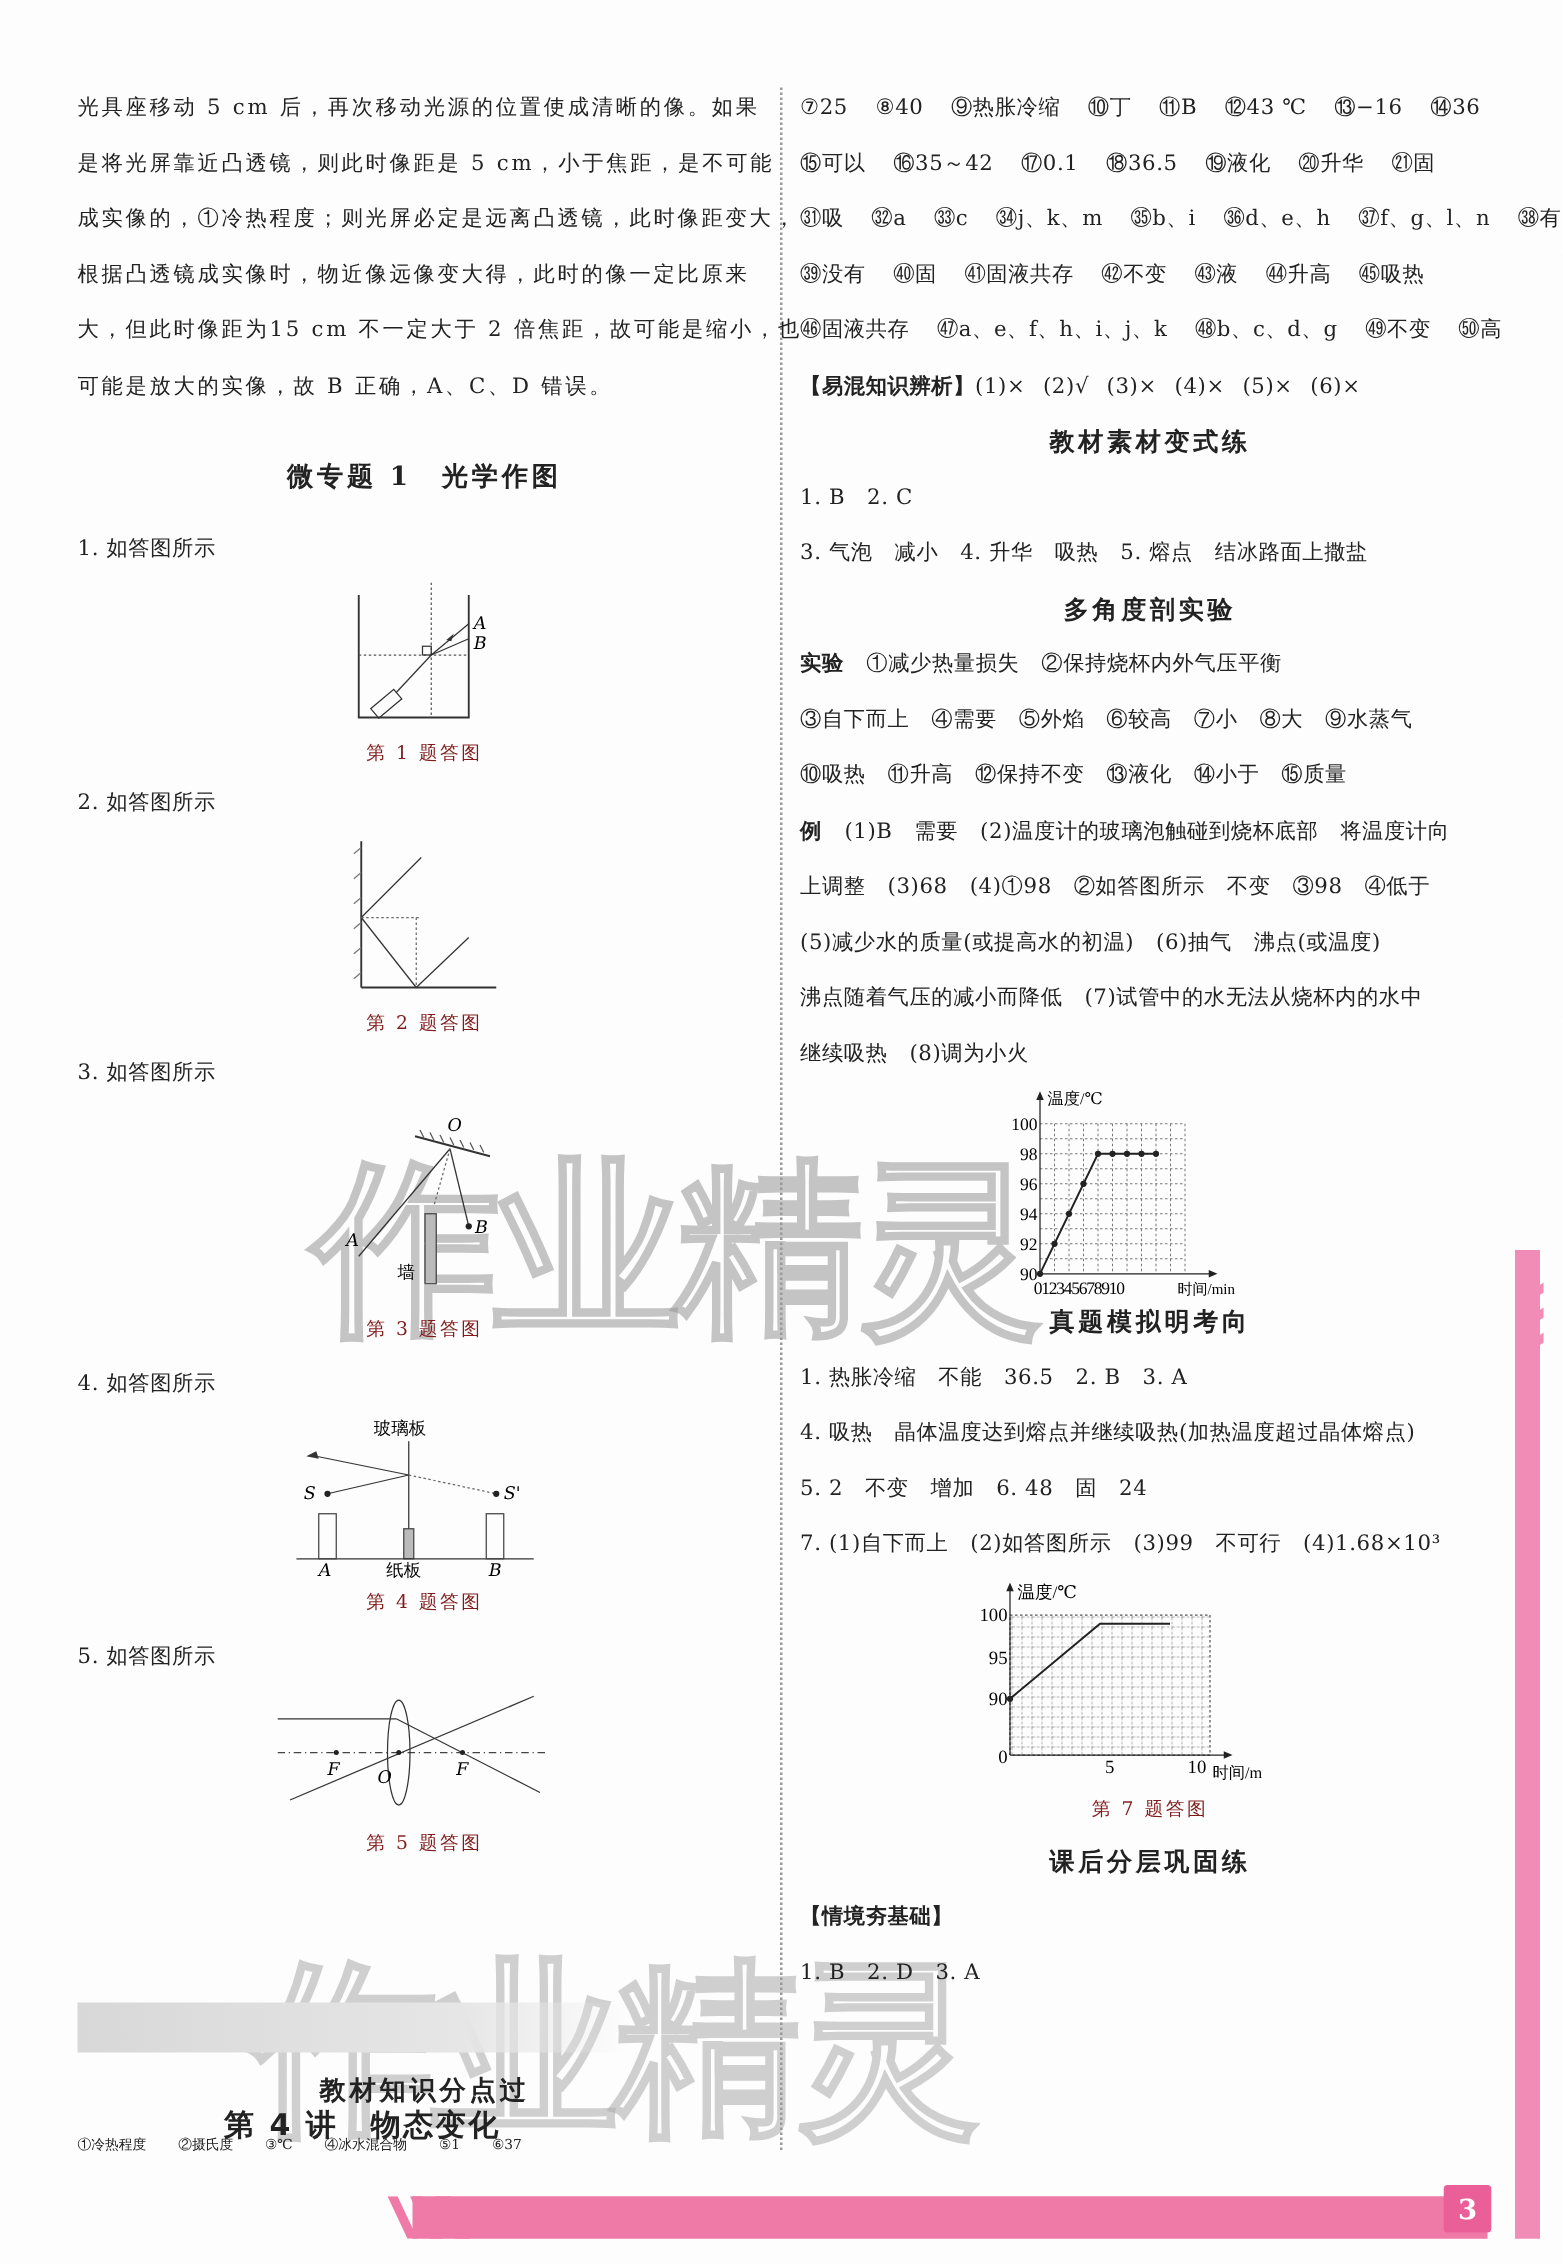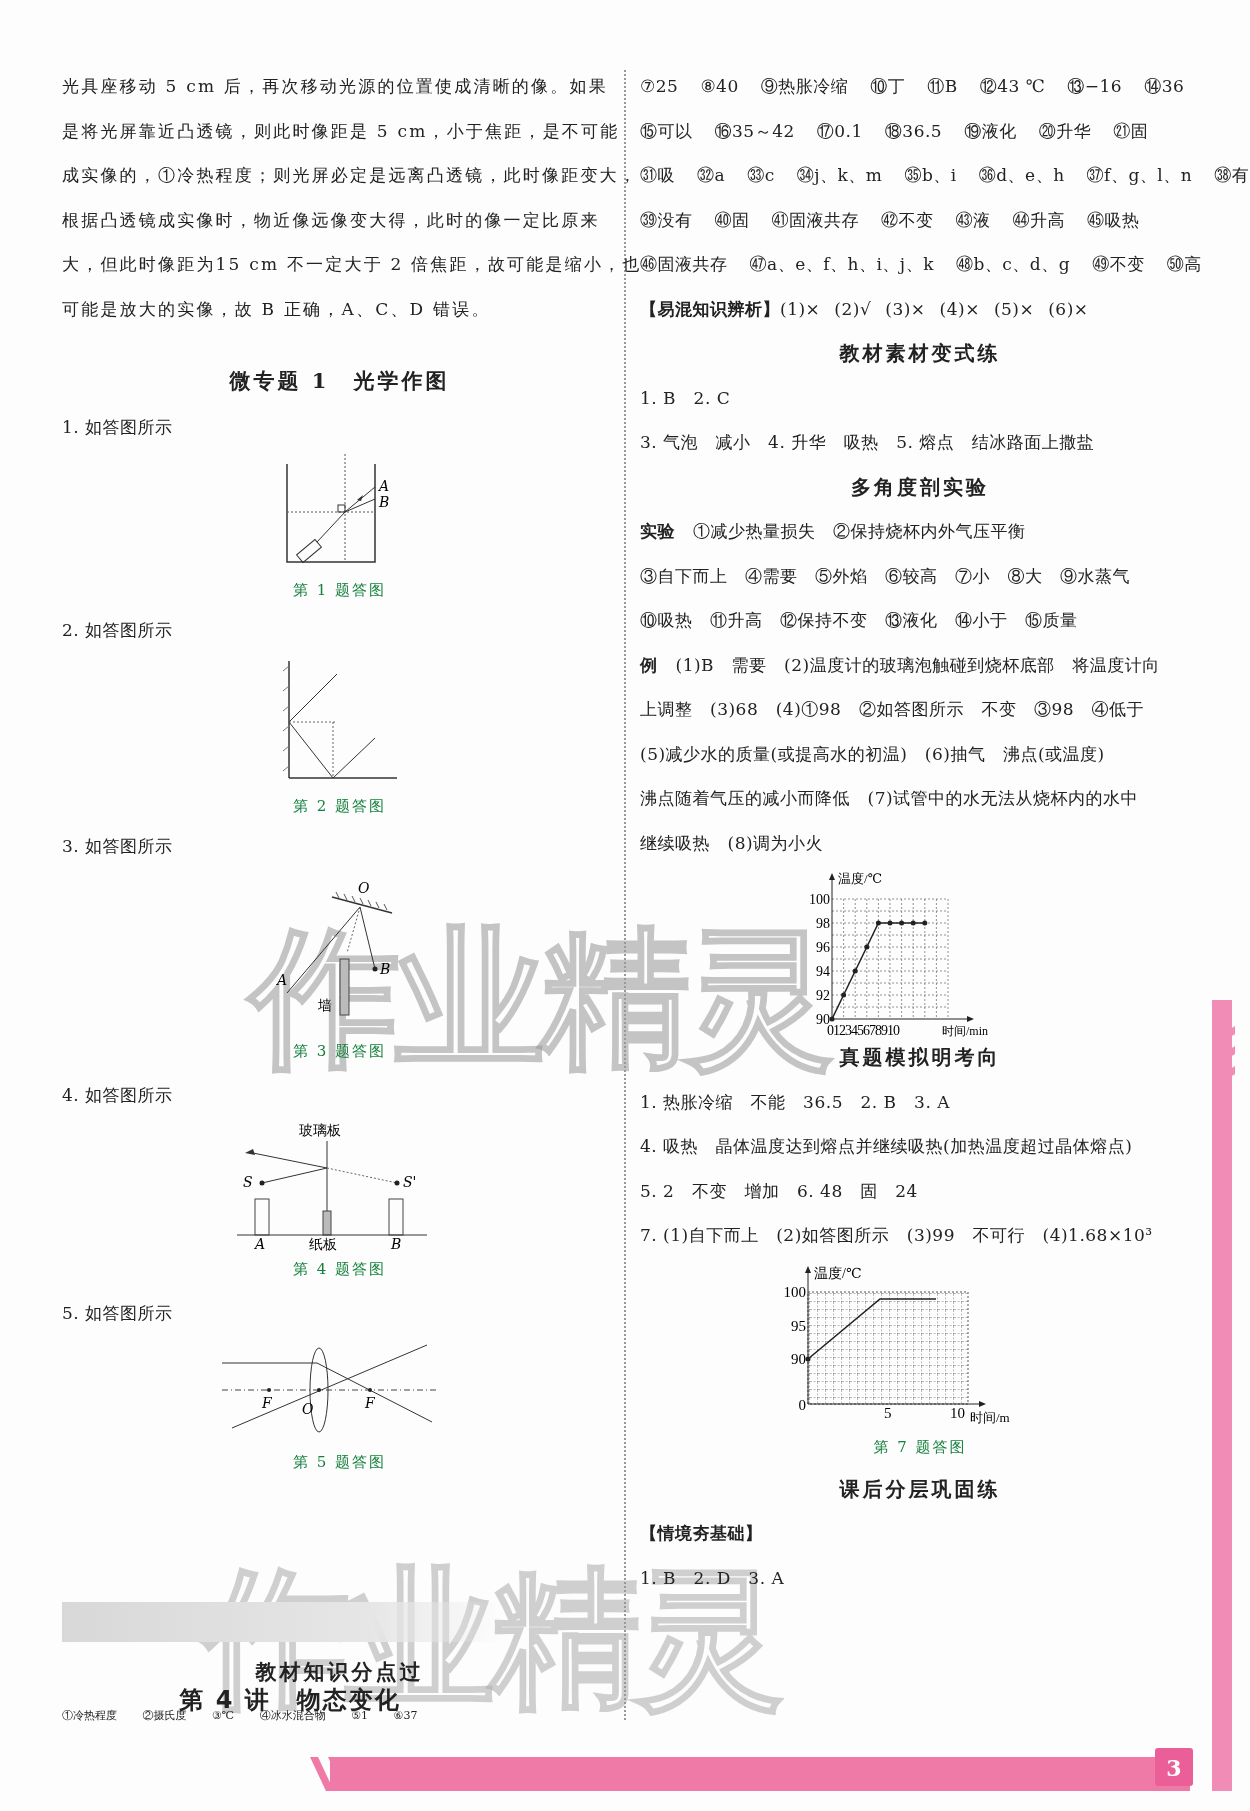--- a/index.html
+++ b/index.html
@@ -5,21 +5,21 @@
   html,body{margin:0;padding:0;background:#fff;}
   body{width:1250px;height:1811px;position:relative;overflow:hidden;font-family:"DejaVu Serif","Liberation Serif",serif;color:#222;}
   .page{position:absolute;left:0;top:0;width:1250px;height:1811px;background:#fdfdfd;}
   .col-left{position:absolute;left:62px;top:68px;width:555px;}
   .col-right{position:absolute;left:640px;top:68px;width:560px;}
   .divider{position:absolute;left:624px;top:70px;height:1650px;border-left:2px dotted #999;}
   .line{height:44.5px;line-height:36px;font-size:17px;white-space:nowrap;letter-spacing:0.5px;}
   .para .line{letter-spacing:2.2px;}
   .h-center{text-align:center;font-weight:bold;font-size:20px;letter-spacing:3px;}
   .bold{font-weight:bold;}
-  .cap{text-align:center;font-size:15px;color:#15803d;letter-spacing:2px;}
+  .cap{text-align:center;font-size:15px;color:#7f1d1d;letter-spacing:2px;}
   .item{display:inline-block;margin-right:22px;}
   .fig{position:relative;margin:0 auto;}
   .lecture-bar{position:absolute;left:62px;top:1602px;width:440px;height:40px;background:linear-gradient(90deg,#d8d8d8,#e6e6e6 70%,rgba(230,230,230,0));}
   .lecture-title{position:absolute;left:0;top:0;width:540px;text-align:center;line-height:40px;font-weight:bold;font-size:24px;letter-spacing:2px;font-family:"DejaVu Sans","Liberation Sans",sans-serif;}
   .footer-band{position:absolute;left:330px;top:1757px;width:860px;height:34px;background:#ef7aa8;}
   .footer-stripes{position:absolute;left:310px;top:1757px;width:90px;height:34px;}
   .page-num{position:absolute;left:1155px;top:1748px;width:38px;height:38px;background:#ea5f98;color:#fff;font-weight:bold;font-size:22px;text-align:center;line-height:40px;border-radius:3px;}
   .side-band{position:absolute;left:1212px;top:1000px;width:20px;height:791px;background:#f08cb6;}
   .side-stripes{position:absolute;left:1205px;top:1020px;width:30px;height:80px;}
   .watermark{position:absolute;font-family:"DejaVu Sans","Liberation Sans",sans-serif;font-size:150px;font-weight:bold;color:transparent;-webkit-text-stroke:2px rgba(150,150,150,0.55);letter-spacing:-5px;pointer-events:none;}
@@ -40,21 +40,21 @@
       <div class="line">光具座移动 5 cm 后，再次移动光源的位置使成清晰的像。如果</div>
       <div class="line">是将光屏靠近凸透镜，则此时像距是 5 cm，小于焦距，是不可能</div>
       <div class="line">成实像的，①冷热程度；则光屏必定是远离凸透镜，此时像距变大，</div>
       <div class="line">根据凸透镜成实像时，物近像远像变大得，此时的像一定比原来</div>
       <div class="line">大，但此时像距为15 cm 不一定大于 2 倍焦距，故可能是缩小，也</div>
       <div class="line">可能是放大的实像，故 B 正确，A、C、D 错误。</div>
     </div>
 
     <div class="h-center" style="margin-top:26px;height:44px;line-height:40px;font-size:21px;">微专题 1　光学作图</div>
 
-    <div class="line" style="margin-top:4px;">1. 如答图所示</div>
+    <div class="line" style="margin-top:16px;">1. 如答图所示</div>
     <div class="fig" style="width:160px;height:118px;margin-left:215px;">
       <svg width="160" height="118" viewBox="0 0 160 118">
         <path d="M10 10 V108 H98 V10" fill="none" stroke="#333" stroke-width="1.5"></path>
         <line x1="68" y1="0" x2="68" y2="108" stroke="#555" stroke-dasharray="2,2"></line>
         <line x1="10" y1="58" x2="98" y2="58" stroke="#555" stroke-dasharray="2,2"></line>
         <rect x="61" y="51" width="7" height="7" fill="none" stroke="#333"></rect>
         <rect x="20" y="92" width="24" height="10" fill="none" stroke="#333" transform="rotate(-40 32 97)"></rect>
         <line x1="40" y1="88" x2="68" y2="58" stroke="#333"></line>
         <line x1="68" y1="58" x2="98" y2="33" stroke="#333"></line>
         <line x1="68" y1="58" x2="98" y2="45" stroke="#333"></line>

